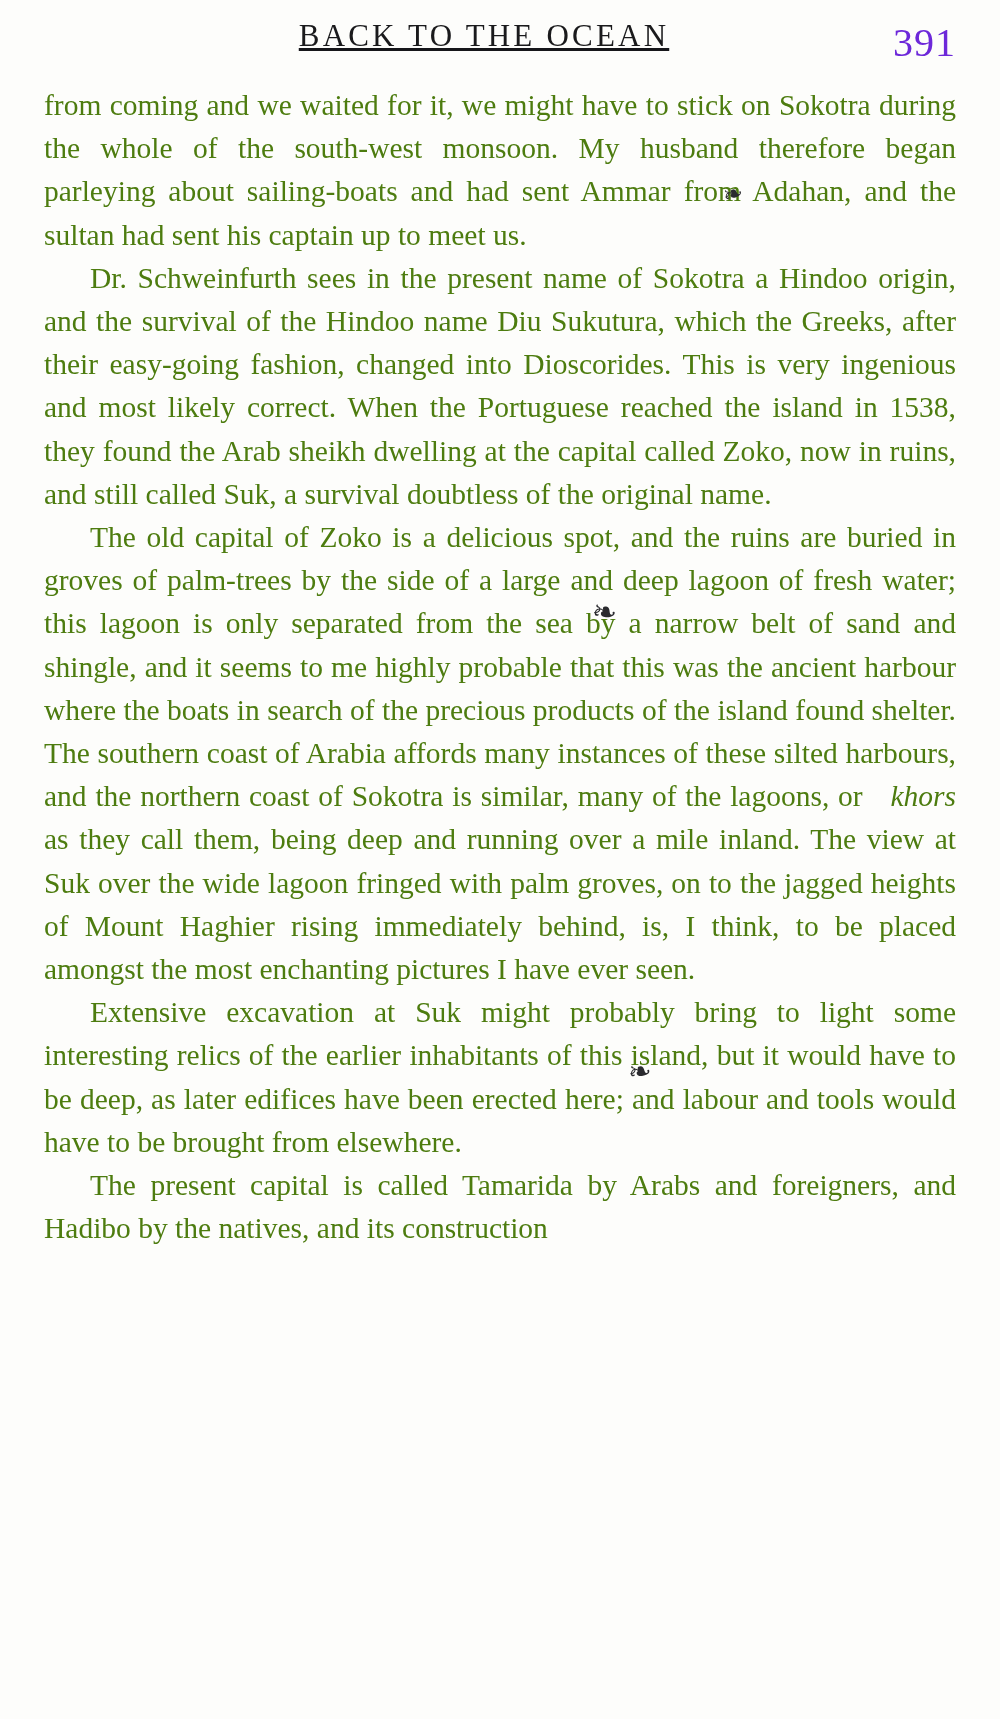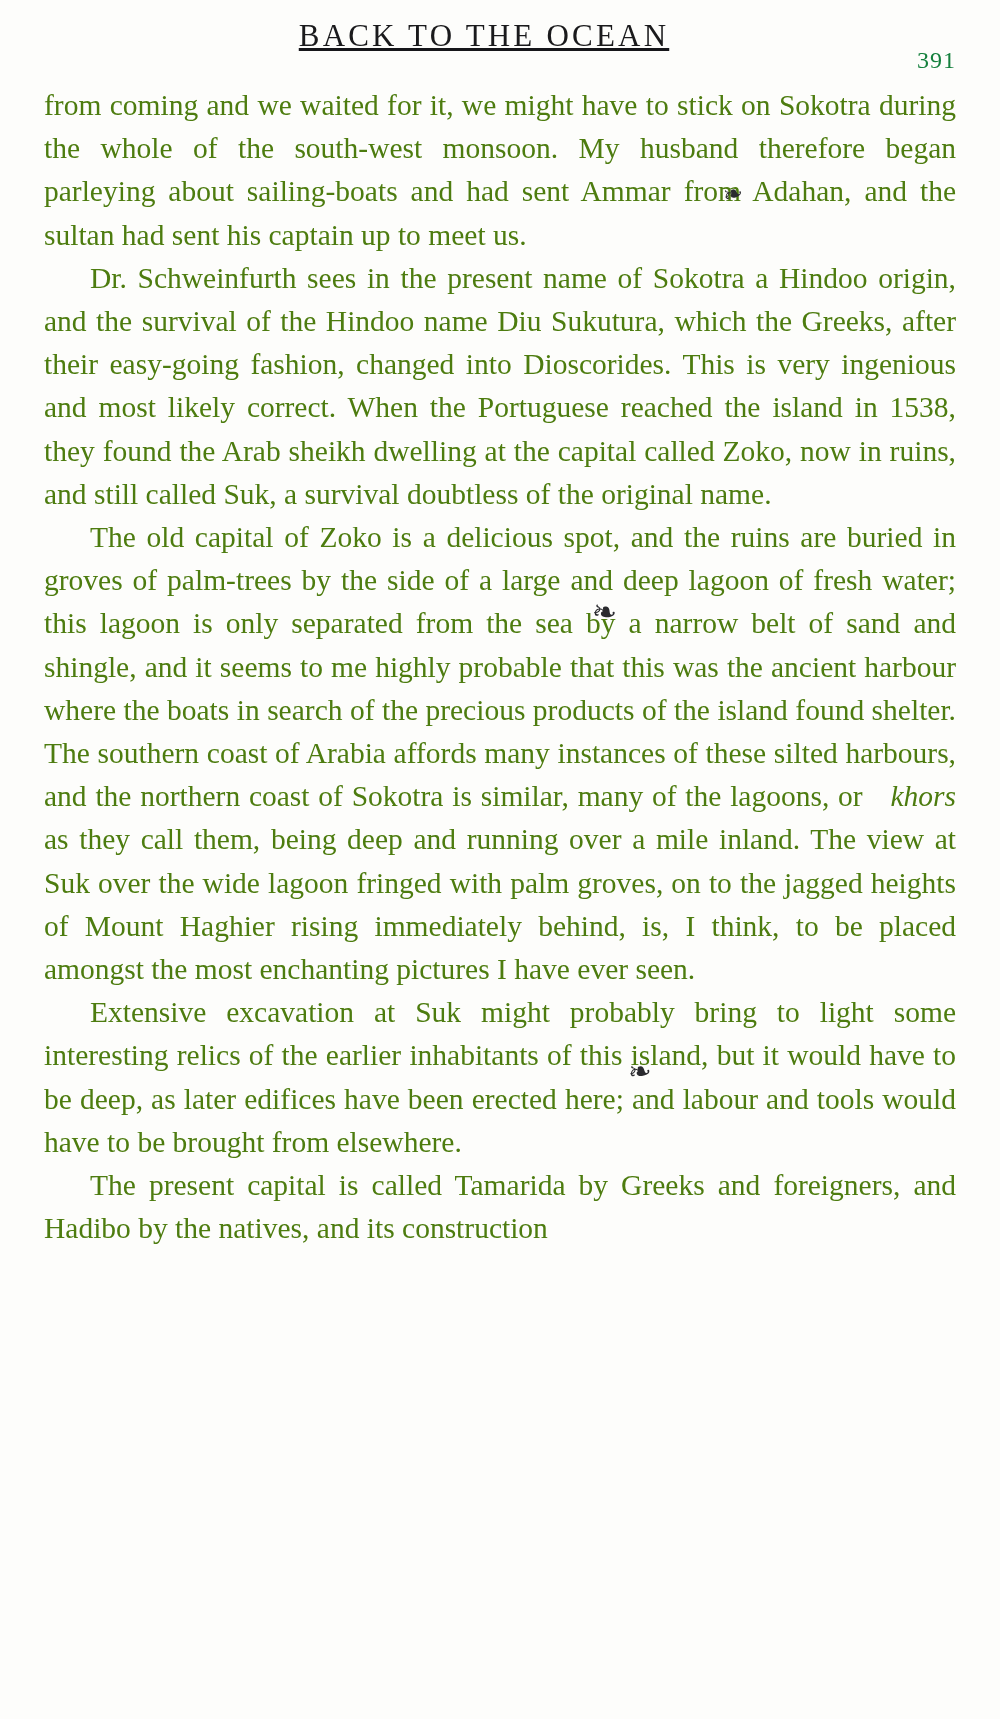--- a/index.html
+++ b/index.html
@@ -32,24 +32,24 @@
     letter-spacing: 3.2px;
     font-weight: 400;
     color: #1a1a1c;
     white-space: nowrap;
     text-align: center;
     transform: translateX(-16px);
   }
   .folio {
     position: absolute;
     right: 0;
-    bottom: 4px;
-    font-size: 24px;
+    bottom: 12px;
+    font-size: 40px;
     letter-spacing: 1px;
-    color: #15803d;
+    color: #6d28d9;
   }
   .body-text {
     margin: 6px 44px 0 44px;
     font-size: 29.5px;
     line-height: 43.2px;
     text-align: justify;
     text-justify: inter-word;
     -webkit-hyphens: none;
     hyphens: none;
     color: #4d7c0f;
@@ -89,21 +89,21 @@
   <div class="body-text">
 
     <p class="noindent">from coming and we waited for it, we might have to stick on Sokotra during the whole of the south-west monsoon. My husband therefore began parleying about sailing-boats and had sent Ammar from Adahan, and the sultan had sent his captain up to meet us.</p>
 
     <p>Dr. Schweinfurth sees in the present name of Sokotra a Hindoo origin, and the survival of the Hindoo name Diu Sukutura, which the Greeks, after their easy-going fashion, changed into Dioscorides.  This is very ingenious and most likely correct.  When the Portuguese reached the island in 1538, they found the Arab sheikh dwelling at the capital called Zoko, now in ruins, and still called Suk, a survival doubtless of the original name.</p>
 
     <p class="italic-run"><span>The old capital of Zoko is a delicious spot, and the ruins are buried in groves of palm-trees by the side of a large and deep lagoon of fresh water; this lagoon is only separated from the sea by a narrow belt of sand and shingle, and it seems to me highly probable that this was the ancient harbour where the boats in search of the precious products of the island found shelter.  The southern coast of Arabia affords many instances of these silted harbours, and the northern coast of Sokotra is similar, many of the lagoons, or </span><i>khors</i><span> as they call them, being deep and running over a mile inland.  The view at Suk over the wide lagoon fringed with palm groves, on to the jagged heights of Mount Haghier rising immediately behind, is, I think, to be placed amongst the most enchanting pictures I have ever seen.</span></p>
 
     <p>Extensive excavation at Suk might probably bring to light some interesting relics of the earlier inhabitants of this island, but it would have to be deep, as later edifices have been erected here; and labour and tools would have to be brought from elsewhere.</p>
 
-    <p>The present capital is called Tamarida by Greeks and foreigners, and Hadibo by the natives, and its construction</p>
+    <p>The present capital is called Tamarida by Arabs and foreigners, and Hadibo by the natives, and its construction</p>
 
   </div>
 
   <span class="speck speck-1">❧</span>
   <span class="speck speck-2">❧</span>
   <span class="speck speck-3">❧</span>
 
 </div>
 
 </body></html>

